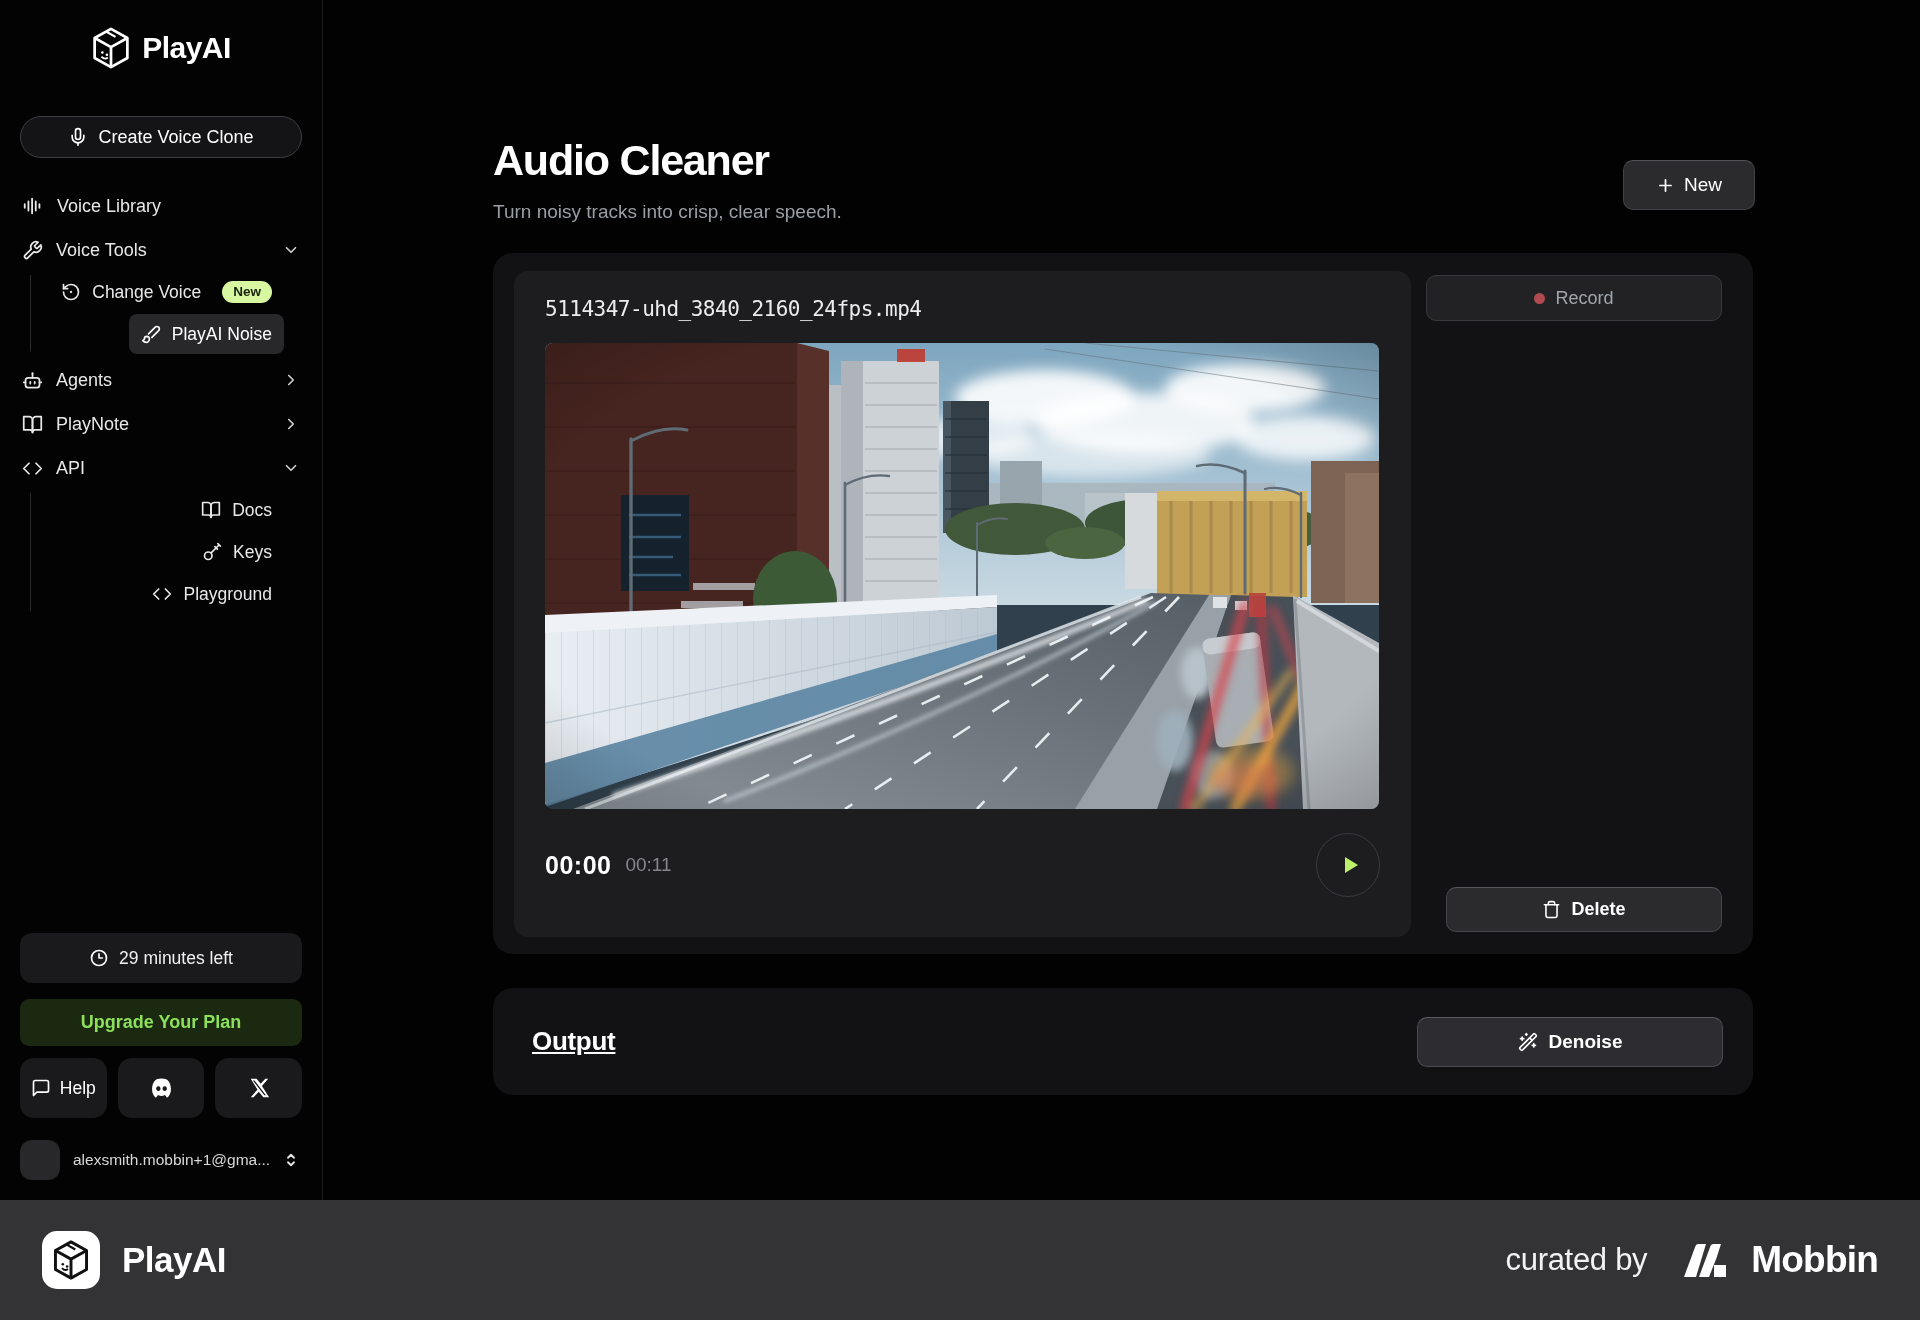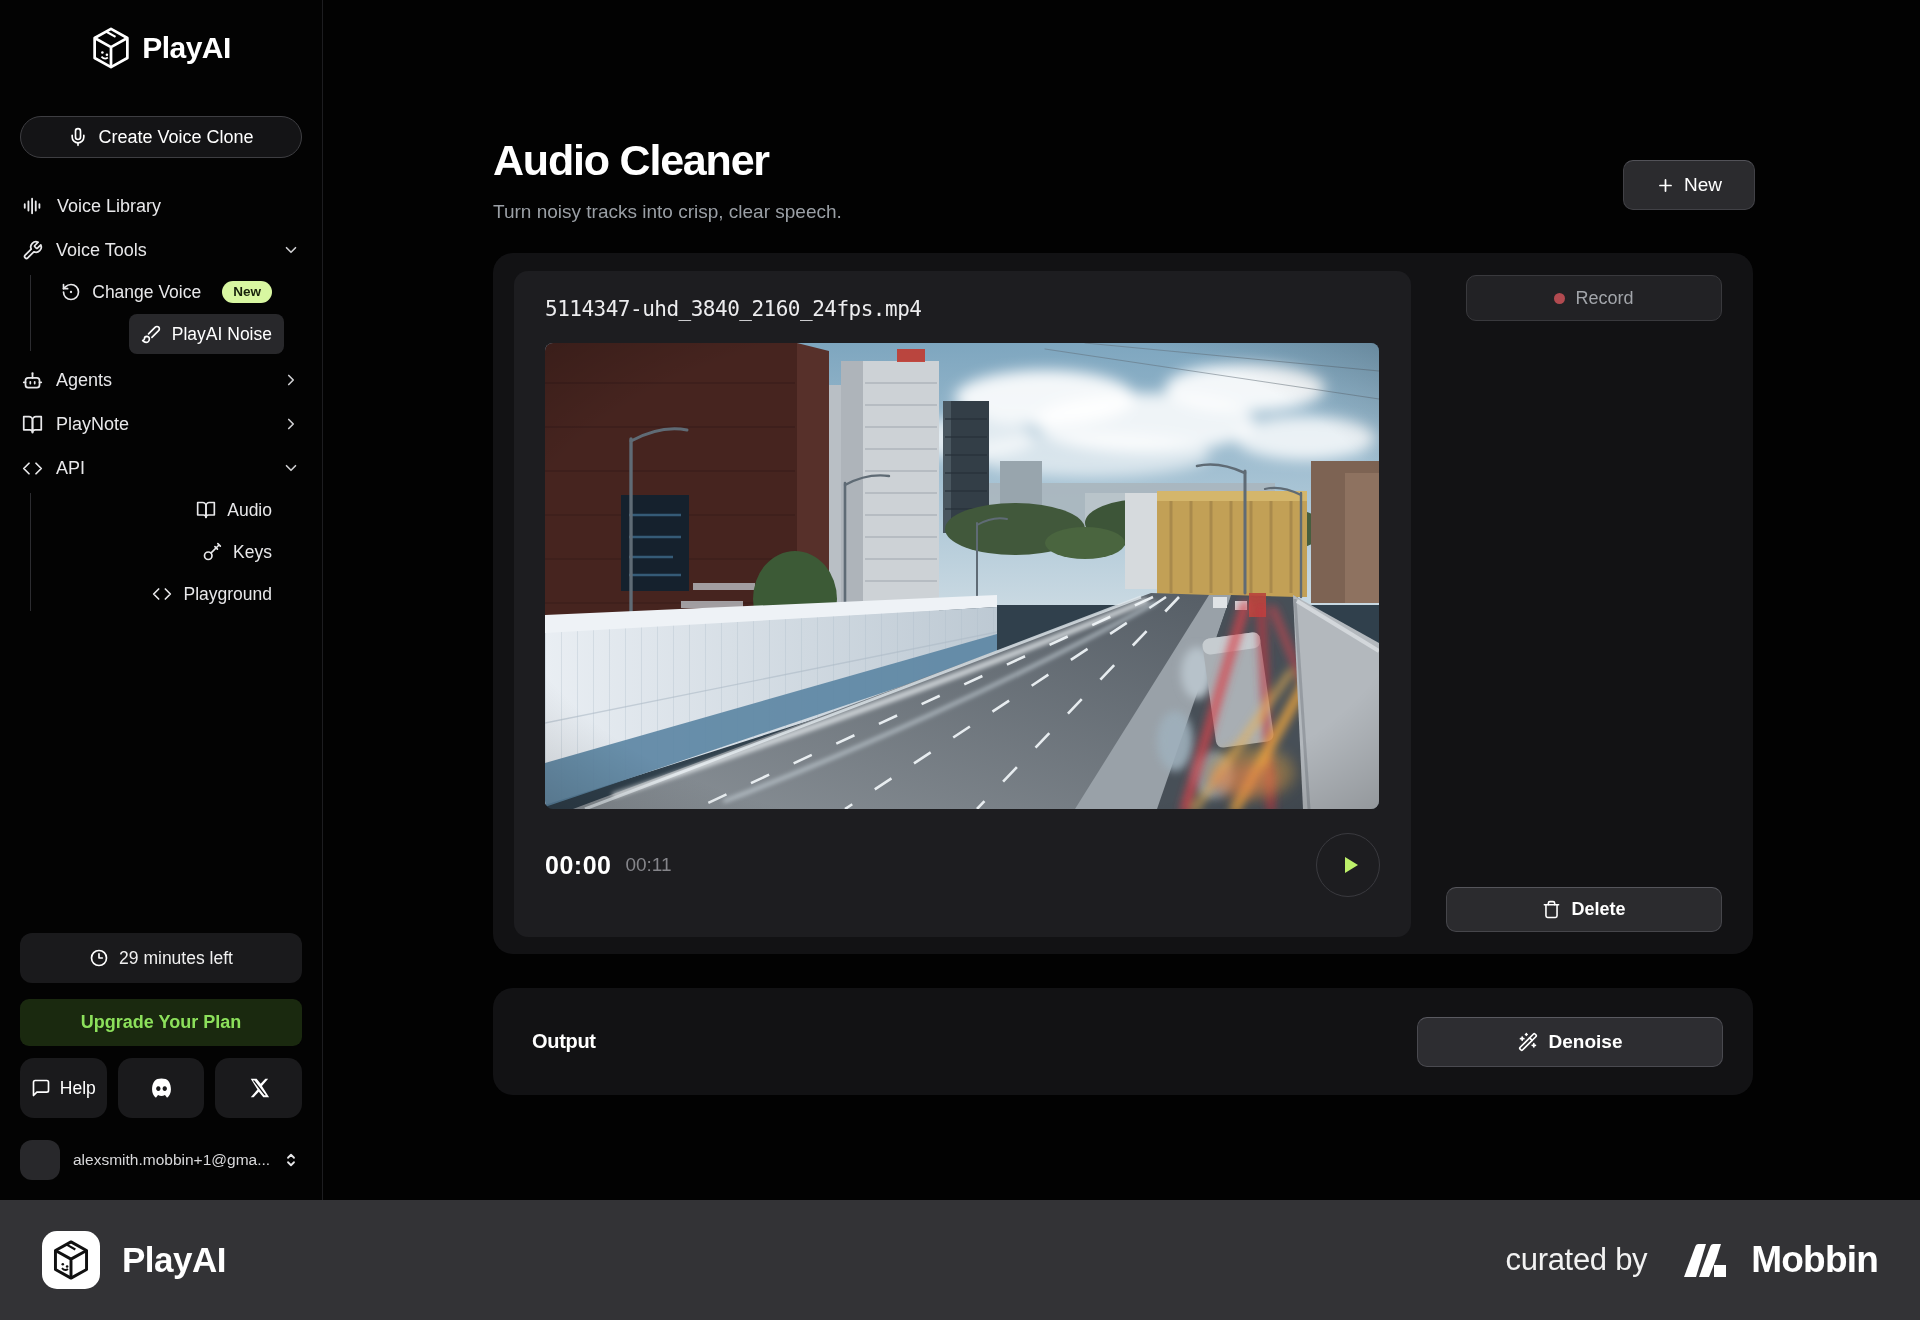--- a/index.html
+++ b/index.html
@@ -38,26 +38,26 @@
 
   .work-card { position:absolute; left:170px; top:253px; width:1260px; height:701px; background:#121214; border-radius:20px;padding-left:32px; }
   .player-card { position:absolute; left:21px; top:18px; width:897px; height:666px; background:#1d1d20; border-radius:14px; padding:26px 31px; }
   .filename { font-family:"DejaVu Sans Mono","Liberation Mono",monospace; font-size:21px; color:#ececee; letter-spacing:-0.5px; }
   .thumb { width:834px; height:466px; border-radius:8px; overflow:hidden; margin-top:22px; background:#30404c; cursor:pointer; }
   .thumb svg { display:block; width:834px; height:466px; }
   .controls { display:flex; align-items:center; margin-top:24px; }
   .t-cur { font-size:25px; font-weight:700; letter-spacing:0.5px; }
   .t-dur { font-size:19px; color:#85858a; margin-left:14px; font-weight:500; }
   .play-btn { margin-left:auto; width:64px; height:64px; border-radius:50%; background:transparent; border:1px solid #3a3a3f; display:flex; align-items:center; justify-content:center; cursor:pointer; }
-  .record-btn { position:absolute; right:31px; top:22px; width:256px; height:46px; border-radius:10px; background:#222225; border:1px solid #39393d; color:#a2a5aa; font-family:inherit; font-size:18px; font-weight:500; display:flex; align-items:center; justify-content:center; gap:10px; cursor:pointer; }
+  .record-btn { position:absolute; right:31px; top:22px; width:296px; height:46px; border-radius:10px; background:#222225; border:1px solid #39393d; color:#a2a5aa; font-family:inherit; font-size:18px; font-weight:500; display:flex; align-items:center; justify-content:center; gap:10px; cursor:pointer; }
   .rec-dot { width:11px; height:11px; border-radius:50%; background:var(--record-dot,#b14a50); }
   .delete-btn { position:absolute; right:31px; bottom:22px; width:276px; height:45px; border-radius:10px; background:#2b2b2e; border:1px solid #46464b; border-top-color:#55555b; color:#fff; font-family:inherit; font-size:18px; font-weight:600; display:flex; align-items:center; justify-content:center; gap:10px; cursor:pointer; }
 
   .output-card { position:absolute; left:170px; top:988px; width:1260px; height:107px; background:#121214; border-radius:20px; display:flex; align-items:center; padding:0 30px 0 39px; }
-  .output-title { font-size:20px; font-weight:600; letter-spacing:-0.3px; }
+  .output-title { font-size:26px; font-weight:600; letter-spacing:-0.3px;text-decoration:underline; }
   .denoise-btn { margin-left:auto; width:306px; height:50px; border-radius:10px; background:#2d2d31; border:1px solid #4a4a50; border-top-color:#5a5a61; color:#fff; font-family:inherit; font-size:19px; font-weight:600; display:flex; align-items:center; justify-content:center; gap:11px; cursor:pointer; }
 
   
   .footer { width:1920px; height:120px; background:#333336; display:flex; align-items:center; padding:0 42px; }
   .f-logo-sq { width:58px; height:58px; border-radius:15px; background:#fff; display:flex; align-items:center; justify-content:center; }
   .f-brand { margin-left:22px; font-size:35px; font-weight:700; letter-spacing:-0.5px; }
   .f-right { margin-left:auto; display:flex; align-items:center; }
   .f-curated { font-size:31px; font-weight:400; color:#f2f2f2; letter-spacing:-0.3px; }
   .f-mobbin-logo { margin-left:36px; }
   .f-mobbin { margin-left:14px; font-size:37px; font-weight:700; letter-spacing:-0.8px; }
@@ -162,21 +162,21 @@
             <path d="m6 9 6 6 6-6"></path>
           </svg>
       </div>
 
       <div class="subgroup">
         <div class="nav-sub">
           <svg class="icon" width="20" height="20" viewBox="0 0 24 24" fill="none" stroke="currentColor" stroke-width="2" stroke-linecap="round" stroke-linejoin="round">
             <path d="M2 3h6a4 4 0 0 1 4 4v14a3 3 0 0 0-3-3H2z"></path>
               <path d="M22 3h-6a4 4 0 0 0-4 4v14a3 3 0 0 1 3-3h7z"></path>
           </svg>
-          <span>Audio</span>
+          <span>Docs</span>
         </div>
         <div class="nav-sub">
           <svg class="icon" width="20" height="20" viewBox="0 0 24 24" fill="none" stroke="currentColor" stroke-width="2" stroke-linecap="round" stroke-linejoin="round">
             <circle cx="7.5" cy="16.5" r="4.5"></circle>
               <path d="m11 13 8.5-8.5 M15.5 5.5l3 3 M19 2l3 3"></path>
           </svg>
           <span>Keys</span>
         </div>
         <div class="nav-sub">
           <svg class="icon" width="20" height="20" viewBox="0 0 24 24" fill="none" stroke="currentColor" stroke-width="2" stroke-linecap="round" stroke-linejoin="round">

